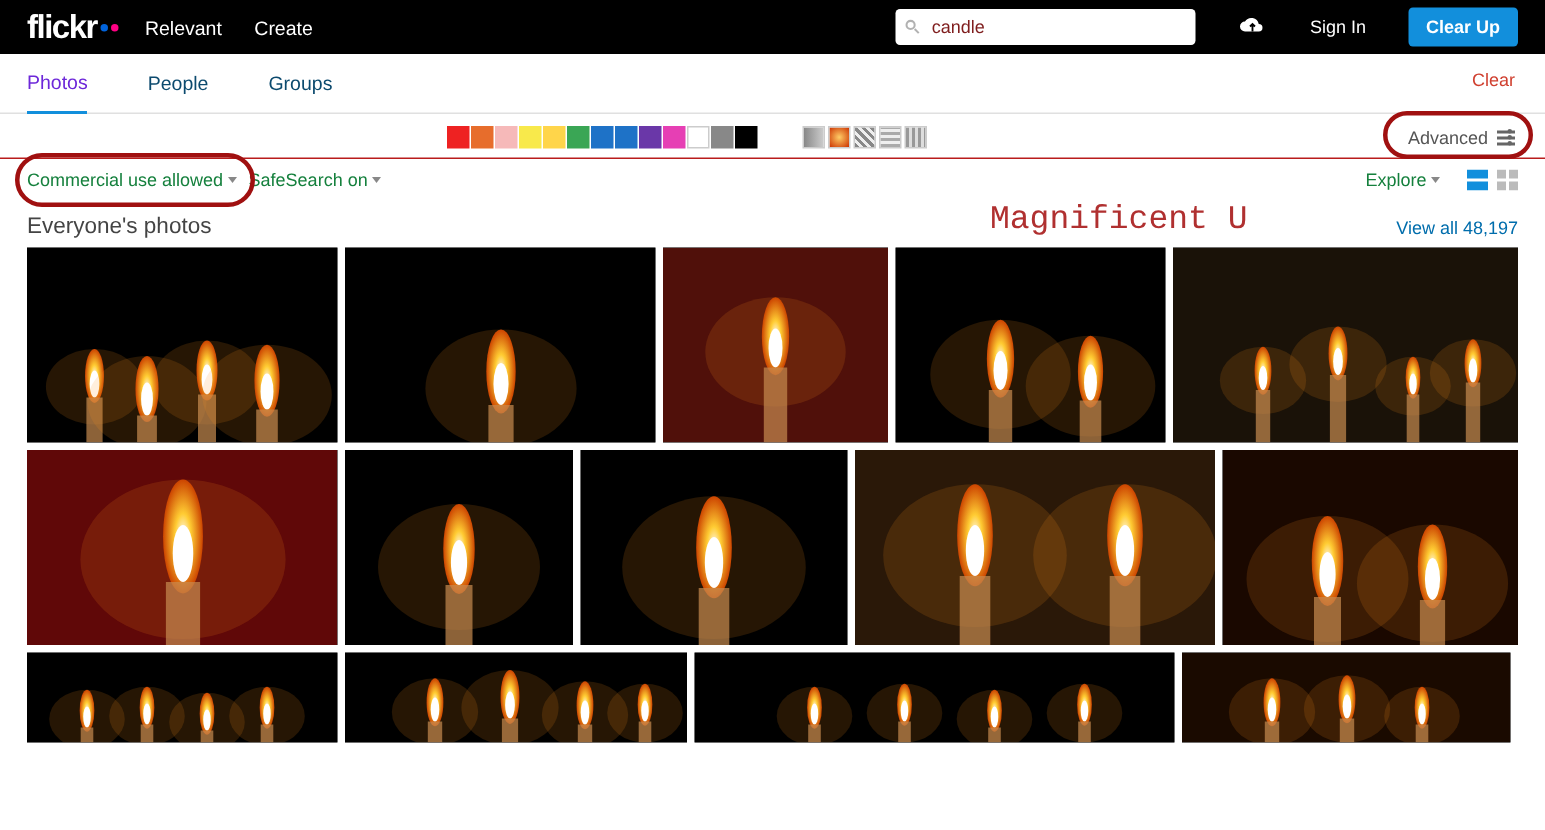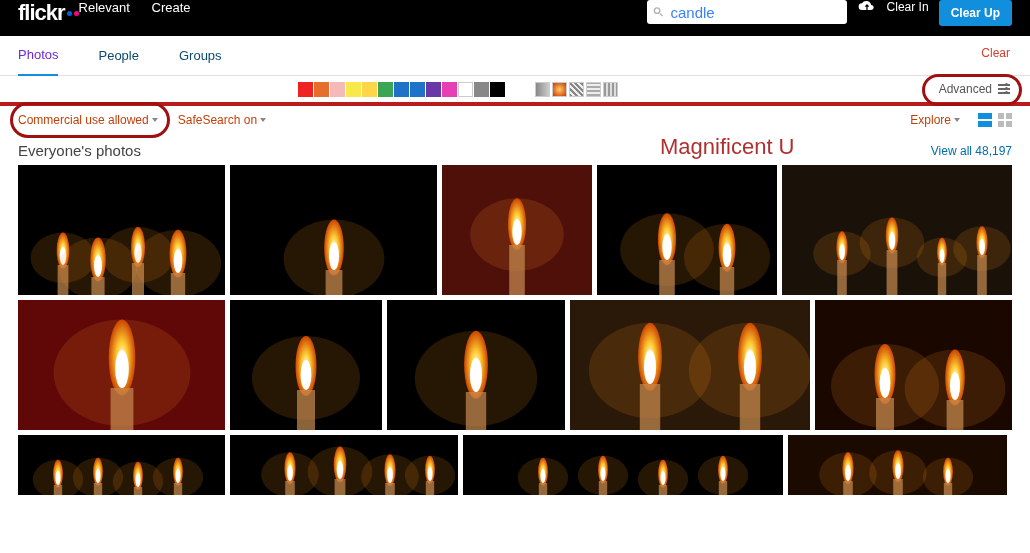--- a/index.html
+++ b/index.html
@@ -1,54 +1,54 @@
 <!DOCTYPE html>
 <html><head>
 <meta charset="utf-8">
 <style>
 *{box-sizing:border-box;margin:0;padding:0}
 body{font-family:Helvetica,Arial,sans-serif;font-size:13px;color:#212124;background:#fff;width:1030px}
-.topbar{background:#000;height:36px;display:flex;align-items:flex-start;padding:0 18px;}
+.topbar{background:#000;height:36px;display:flex;align-items:center;padding:0 18px;gap:18px}
 .logo{color:#fff;font-size:22px;font-weight:600;letter-spacing:-1px}
 .logo .dots{display:inline-flex;gap:2px;margin-left:2px;position:relative;top:-4px}
 .dot{width:5px;height:5px;border-radius:50%}
 .topnav a{color:#fff;text-decoration:none;font-size:13px;margin-right:18px}
 .spacer{flex:1}
 .search{background:#fff;border-radius:3px;display:flex;align-items:center;height:24px;width:200px;padding:0 6px}
 .search svg{width:12px;height:12px;opacity:.5}
-.search input{border:none;outline:none;font-size:15px;color:#3b82f6;margin-left:7px;width:100%}
+.search input{border:none;outline:none;font-size:12px;color:#7f1d1d;margin-left:7px;width:100%}
 .cloud{width:20px;height:14px;position:relative;margin-left:10px;cursor:pointer}
 .signin{color:#fff;font-size:12px;margin-left:10px;cursor:pointer}
 .signup{background:#128fdc;color:#fff;padding:6px 12px;border-radius:3px;font-size:12px;font-weight:600;margin-left:10px;cursor:pointer}
 .tabbar{display:flex;align-items:center;padding:0 18px;height:40px;border-bottom:1px solid #e0e0e0;position:relative}
 .tab{font-size:13px;color:#0c4a6e;margin-right:40px;height:40px;display:flex;align-items:center;cursor:pointer}
 .tab.active{color:#6d28d9;border-bottom:2px solid #128fdc}
 .clear{position:absolute;right:20px;top:10px;color:#d04030;font-size:12px;cursor:pointer}
-.filterbar{display:flex;align-items:center;padding:6px 18px;border-bottom:4px solid #b91c1c;position:relative;height:30px}
+.filterbar{display:flex;align-items:flex-end;padding:6px 18px;border-bottom:1px solid #b91c1c;position:relative;height:30px}
 .colors{display:flex;gap:1px;margin-left:280px}
 .sw{width:15px;height:15px}
 .bw{width:15px;height:15px;border:1px solid #ccc}
 .patterns{display:flex;gap:2px;margin-left:30px}
 .pat{width:15px;height:15px;border:1px solid #ccc;background:#ddd}
 .adv{position:absolute;right:20px;display:flex;align-items:center;gap:6px;font-size:12px;color:#555;cursor:pointer}
 .sliders{display:flex;flex-direction:column;gap:2px}
 .sliders span{width:12px;height:2px;background:#666;position:relative}
 .sliders span::after{content:"";position:absolute;width:3px;height:3px;background:#666;border-radius:50%;top:-1px;right:2px}
-.optbar{display:flex;align-items:center;padding:6px 18px;font-size:12px;color:#c2410c;gap:20px;position:relative;height:28px}
+.optbar{display:flex;align-items:center;padding:6px 18px;font-size:12px;color:#15803d;gap:8px;position:relative;height:28px}
 .drop{display:flex;align-items:center;gap:3px;cursor:pointer}
 .tri{width:0;height:0;border-left:3px solid transparent;border-right:3px solid transparent;border-top:4px solid #888}
 .sort{position:absolute;right:70px;display:flex;align-items:center;gap:3px}
 .views{position:absolute;right:18px;display:flex;gap:6px}
 .vicon{width:14px;height:14px}
 .ring{position:absolute;border:3px solid #a01010;border-radius:50%;pointer-events:none}
 .ring.r1{width:160px;height:36px;left:10px;top:102px;border-radius:18px}
 .ring.r2{width:100px;height:32px;right:8px;top:74px;border-radius:18px}
-.resultsbar{display:flex;align-items:center;padding:8px 18px 6px;position:relative}
+.resultsbar{display:flex;align-items:flex-end;padding:8px 18px 6px;position:relative}
 .rtitle{font-size:15px;color:#444}
-.overlay{color:#b03030;font-size:22px;font-family:Liberation Sans, sans-serif;position:absolute;left:660px;top:0}
+.overlay{color:#b03030;font-size:22px;font-family:Liberation Mono, monospace;position:absolute;left:660px;top:0}
 .viewall{position:absolute;right:18px;color:#006dac;font-size:12px;cursor:pointer}
 .gallery{padding:0 18px}
 .grow{display:flex;gap:5px;margin-bottom:5px}
 .thumb{background:#000;position:relative;overflow:hidden}
 .thumb svg{width:100%;height:100%;display:block}
 </style>
 </head>
 <body>
 
 <div class="topbar">
@@ -69,21 +69,21 @@
         <line x1="10" y1="10" x2="14" y2="14" stroke="#666" stroke-width="2"></line>
       </svg>
     <input value="candle" style="">
   </div>
   <div class="cloud">
     <svg viewBox="0 0 24 16">
         <path d="M6 12a4 4 0 010-8 6 6 0 0111 2 3 3 0 010 6z" fill="#fff"></path>
         <path d="M12 12V6m-2 2l2-2 2 2" stroke="#000" stroke-width="1.5" fill="none"></path>
       </svg>
   </div>
-  <div class="signin">Clear In</div>
+  <div class="signin">Sign In</div>
   <div class="signup">Clear Up</div>
 </div>
 
 <div class="tabbar">
   <div class="tab active">Photos</div>
   <div class="tab">People</div>
   <div class="tab">Groups</div>
   <div class="clear">Clear</div>
 </div>
 

